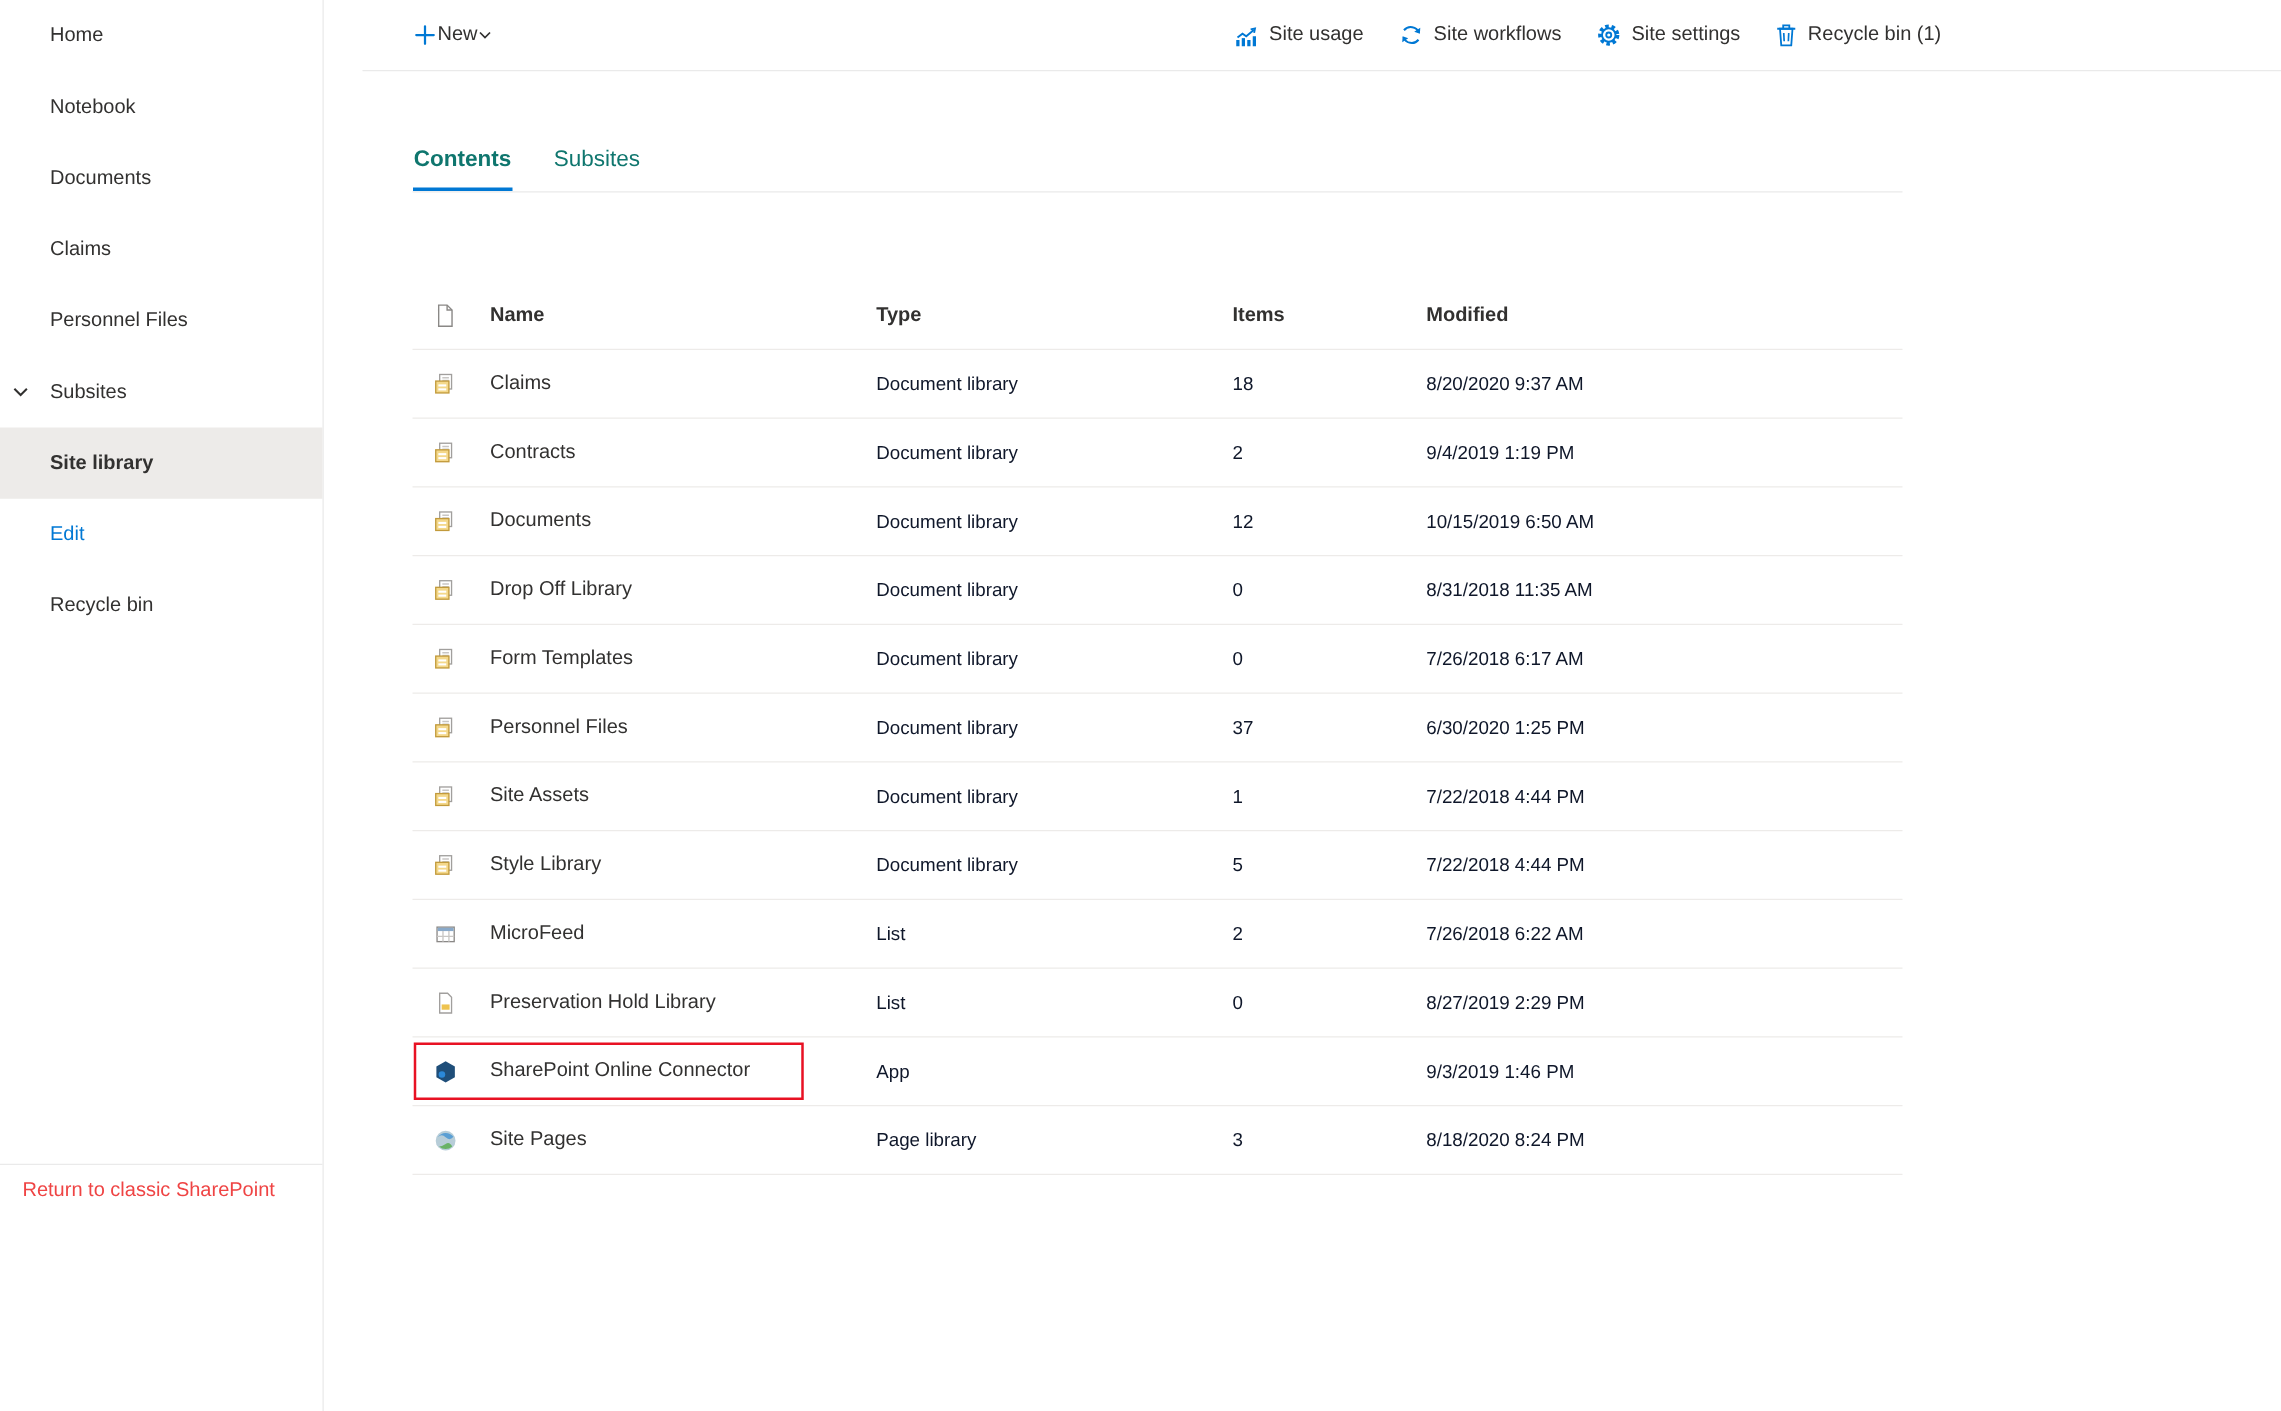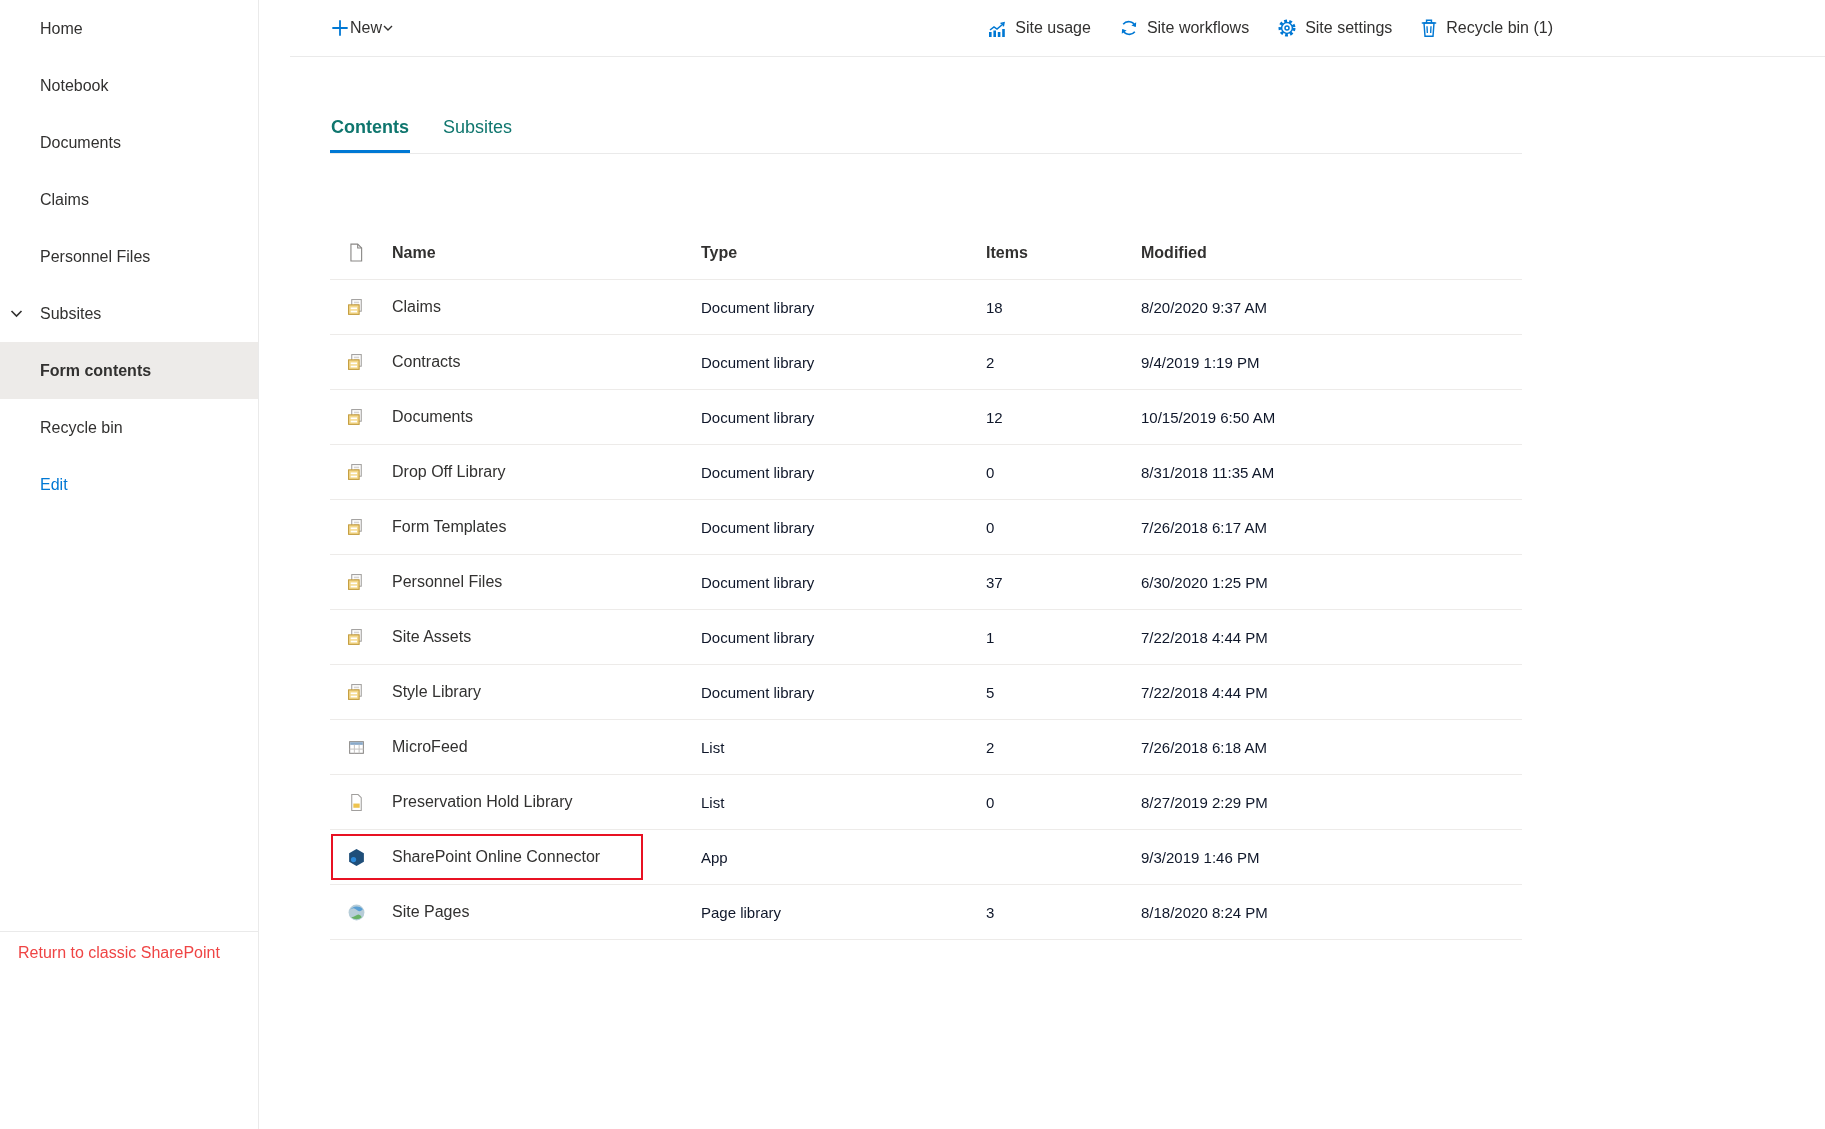--- a/index.html
+++ b/index.html
@@ -46,23 +46,23 @@
       <div class="side-item"><span>Home</span></div>
       <div class="side-item"><span>Notebook</span></div>
       <div class="side-item"><span>Documents</span></div>
       <div class="side-item"><span>Claims</span></div>
       <div class="side-item"><span>Personnel Files</span></div>
       <div class="side-item"><span class="side-chevron">
           <svg width="15" height="15" viewBox="0 0 12 12">
             <path d="M2 4 L6 8 L10 4" fill="none" stroke="#323130" stroke-width="1.3"></path>
           </svg>
         </span><span>Subsites</span></div>
-      <div class="side-item selected"><span>Form contents</span></div>
+      <div class="side-item selected"><span>Site library</span></div>
+      <div class="side-item link"><span>Edit</span></div>
       <div class="side-item"><span>Recycle bin</span></div>
-      <div class="side-item link"><span>Edit</span></div>
     </nav>
   <div class="sidebar-footer">
     <a href="#" class="classic-link">Return to classic SharePoint</a>
   </div>
 </div>
 
 <div class="main">
   <div class="toolbar">
     <div class="new-btn">
       <span class="tb-icon" id="plus-icon-slot">
@@ -280,21 +280,21 @@
               <rect x="2.5" y="3.5" width="13" height="11" fill="#fff" stroke="#8a8886"></rect>
               <rect x="3" y="4" width="12" height="2.5" fill="#89a9c9"></rect>
               <line x1="7" y1="6.5" x2="7" y2="14.5" stroke="#c8c6c4"></line>
               <line x1="11.5" y1="6.5" x2="11.5" y2="14.5" stroke="#c8c6c4"></line>
               <line x1="2.5" y1="10.5" x2="15.5" y2="10.5" stroke="#c8c6c4"></line>
             </svg>
           </div>
           <div class="cell name">MicroFeed</div>
           <div class="cell sub">List</div>
           <div class="cell sub">2</div>
-          <div class="cell sub">7/26/2018 6:18 AM</div>
+          <div class="cell sub">7/26/2018 6:22 AM</div>
         </div>
         <div class="trow">
           <div class="cell icon-cell">
             <svg width="19" height="19" viewBox="0 0 18 18">
               <path d="M4.5 1.5 h6 l3 3 v12 h-9 z" fill="#fff" stroke="#a19f9d"></path>
               <rect x="6" y="10" width="6" height="4" fill="#eec34f"></rect>
             </svg>
           </div>
           <div class="cell name">Preservation Hold Library</div>
           <div class="cell sub">List</div>

